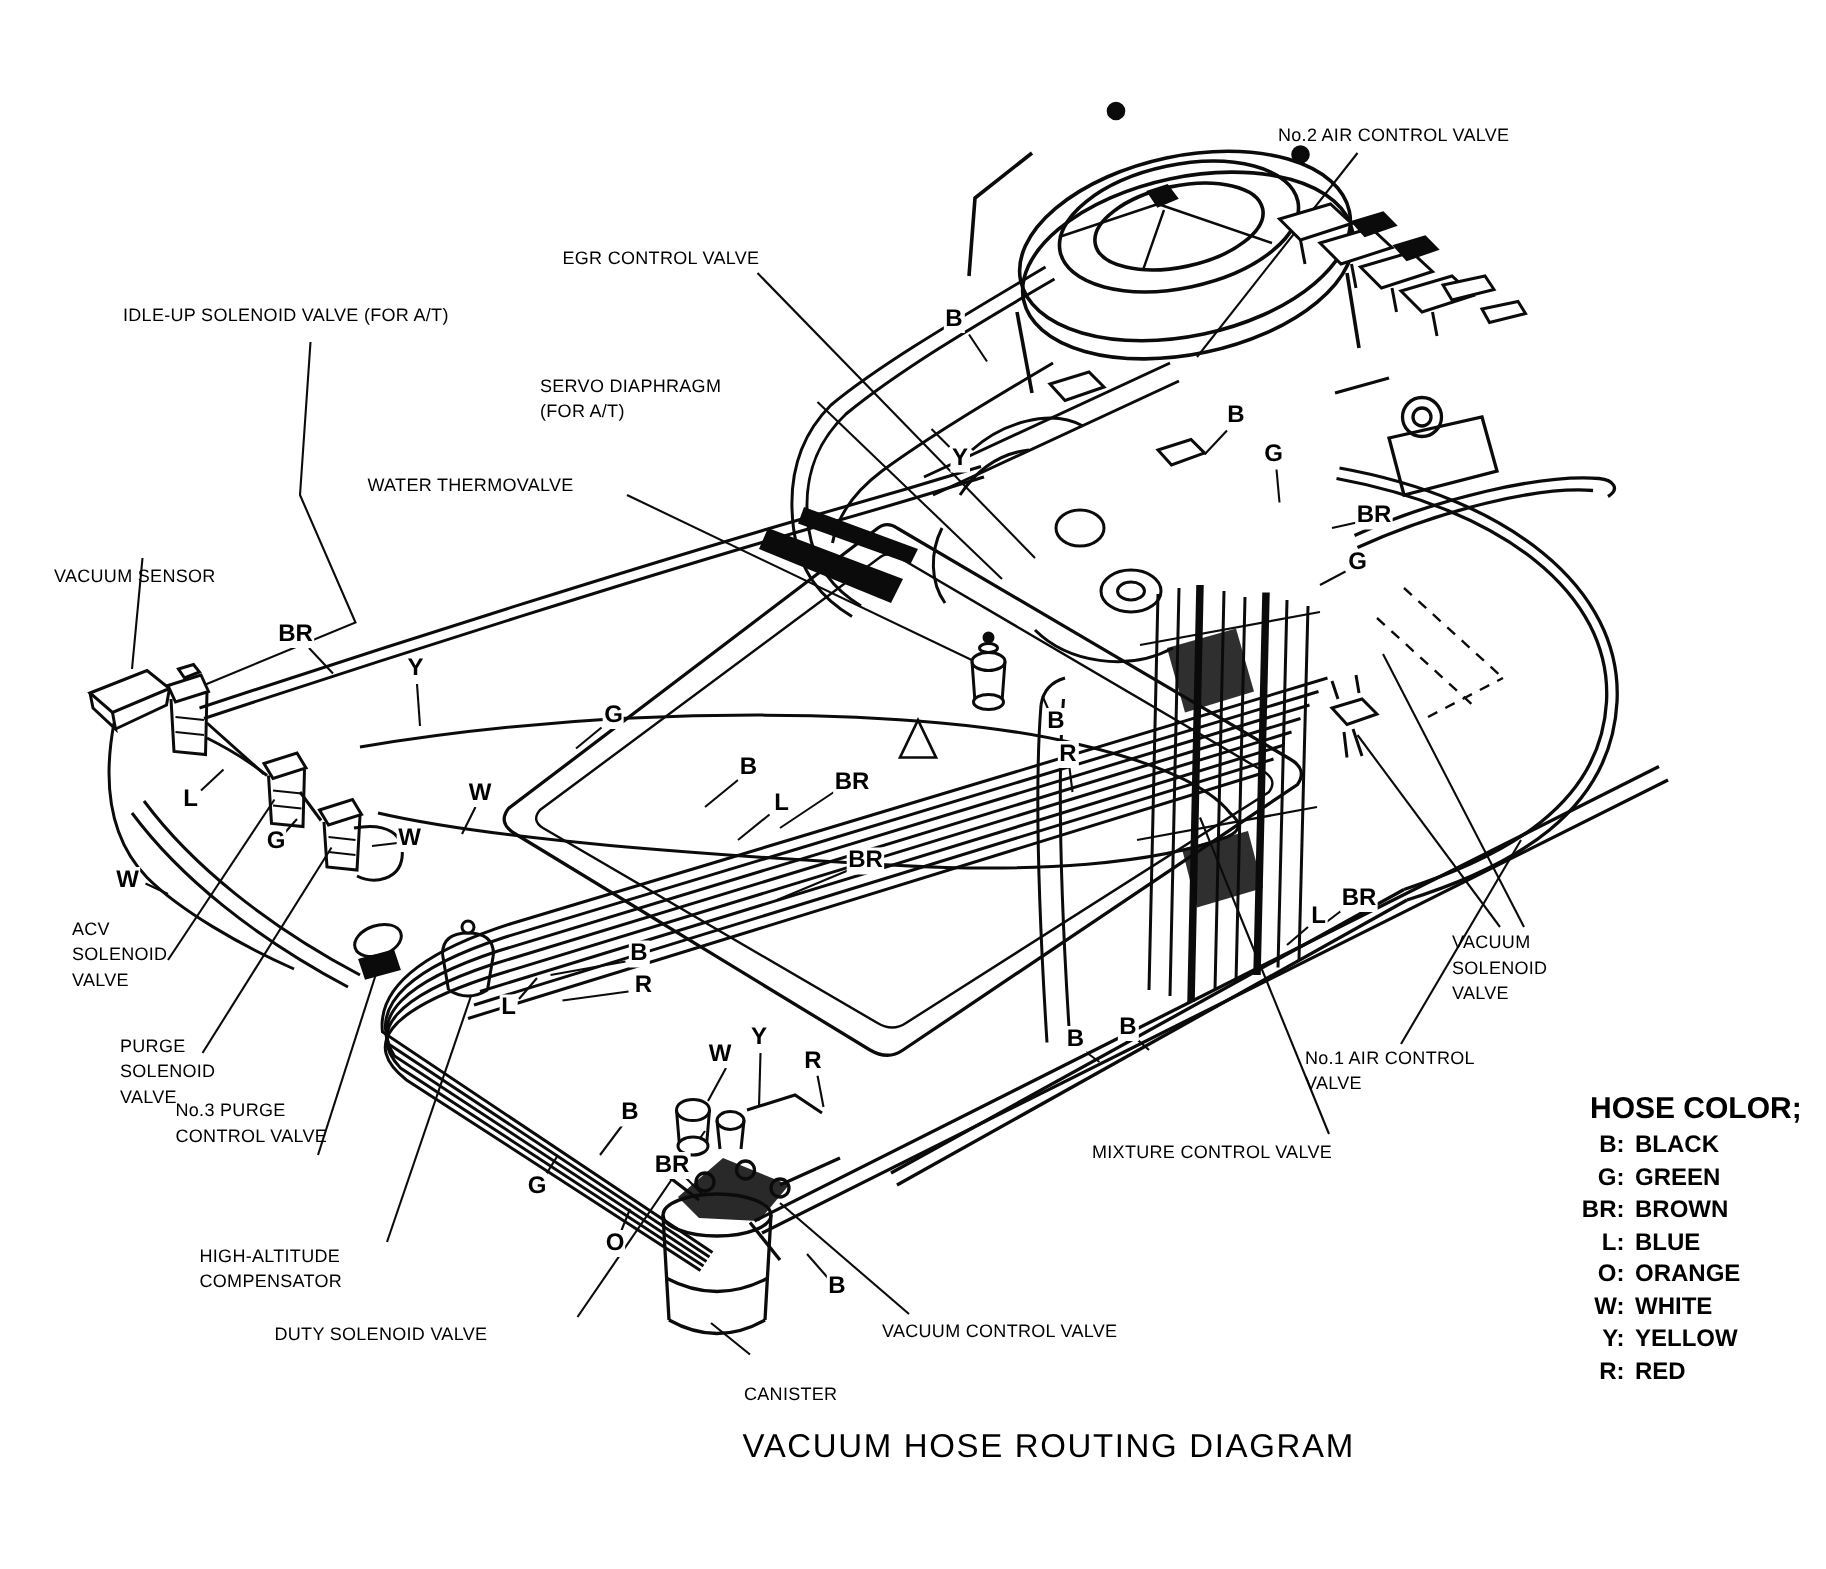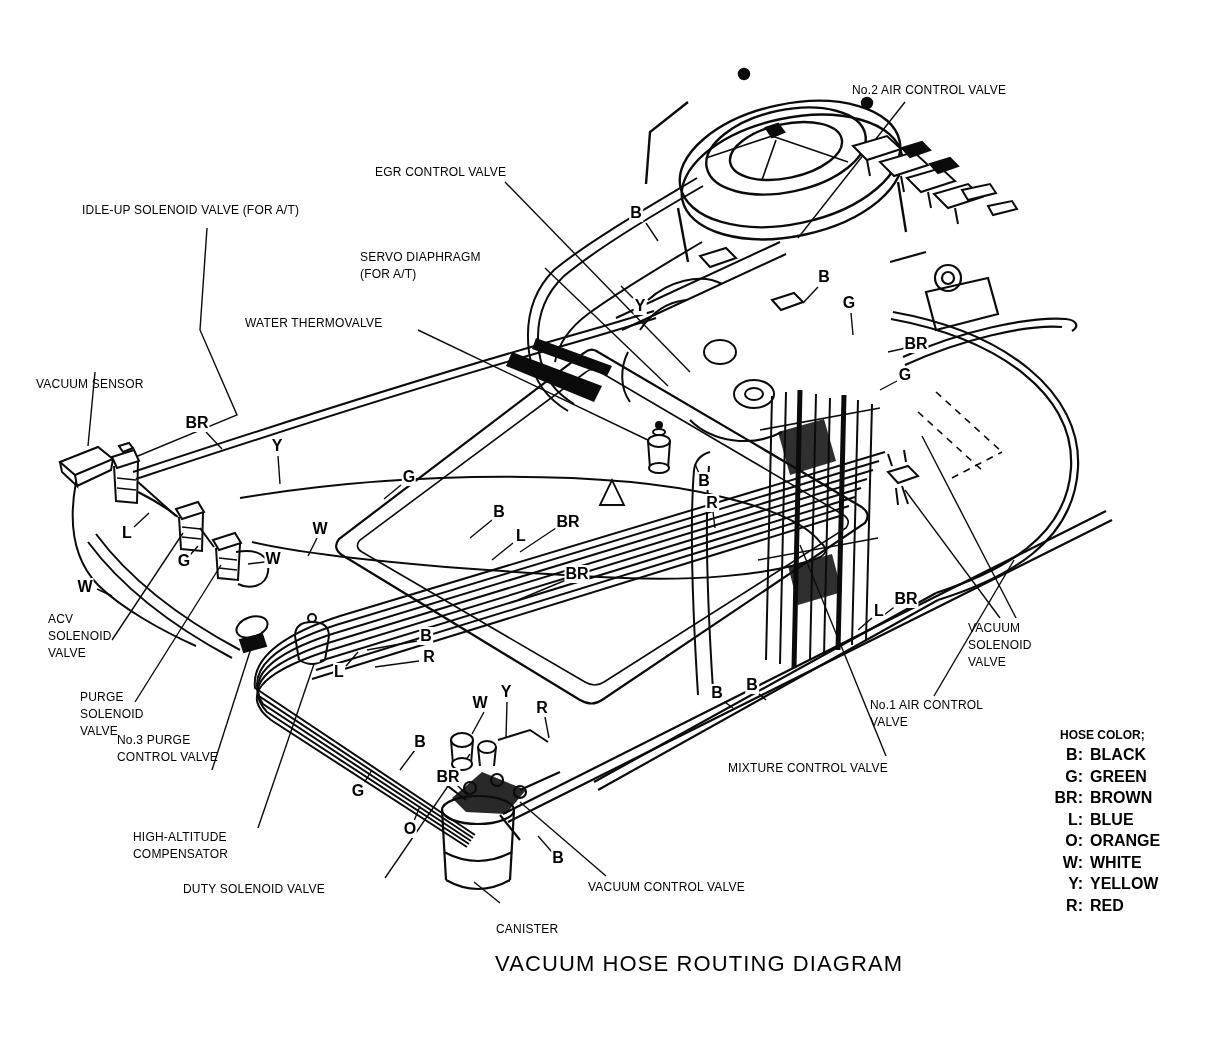--- a/index.html
+++ b/index.html
@@ -5,21 +5,21 @@
   html,body{margin:0;padding:0;background:#fff;}
   .stage{position:relative;width:1217px;height:1046px;background:#fff;overflow:hidden;
          font-family:"Liberation Sans",sans-serif;color:#000;}
   .artlayer{position:absolute;left:0;top:0;width:1217px;height:1046px;}
   .lbl{position:absolute;font-weight:400;font-size:12px;letter-spacing:.2px;
        white-space:pre-line;line-height:1.42;}
   .marker{position:absolute;font-weight:700;font-size:16px;transform:translate(-50%,-50%);
           background:#fff;padding:0 1px;}
   .caption{position:absolute;font-weight:400;font-size:22px;letter-spacing:1.1px;}
   .legend{position:absolute;left:1043px;top:728px;}
-  .legend-title{font-weight:700;font-size:12px;margin-left:17px;margin-bottom:2px;}
+  .legend-title{font-weight:700;font-size:20px;margin-left:17px;margin-bottom:2px;}
   .legend-row{display:grid;grid-template-columns:40px auto;column-gap:7px;
               font-weight:700;font-size:16px;line-height:21.5px;}
   .lg-code{text-align:right;}
 </style>
 </head>
 <body>
 
 <div class="stage">
 
   <svg class="artlayer" viewBox="0 0 1217 1046">

